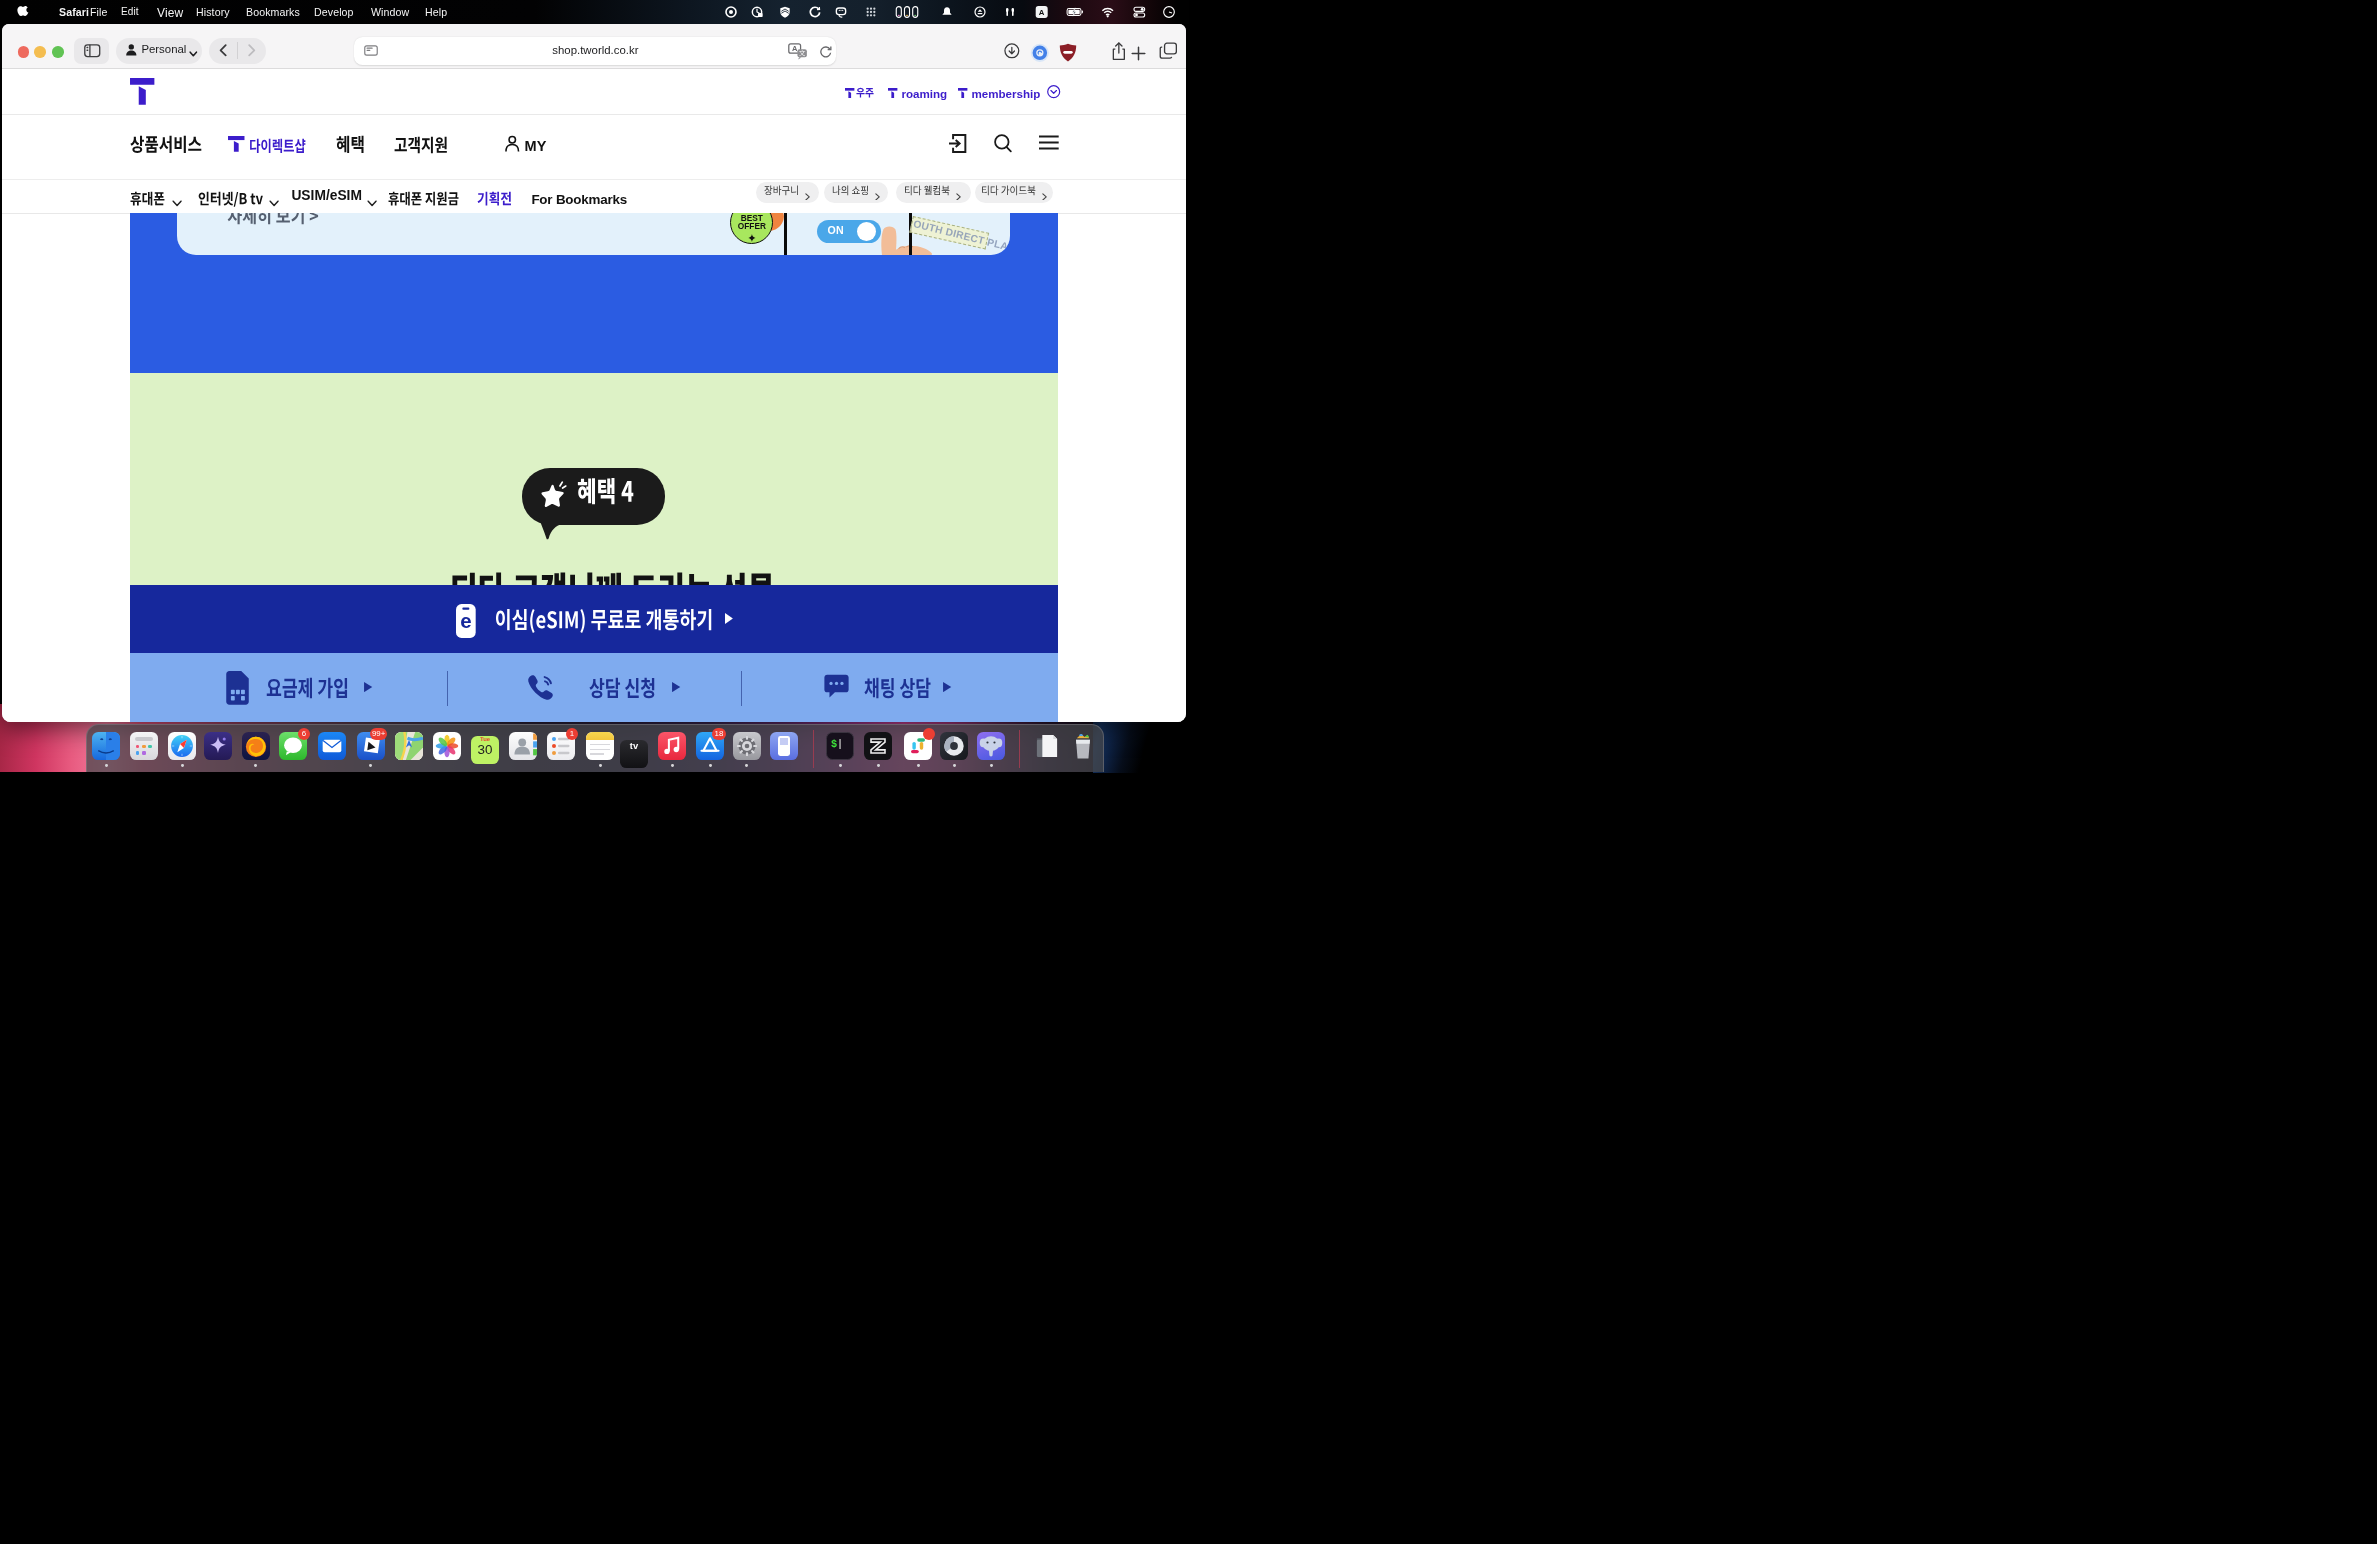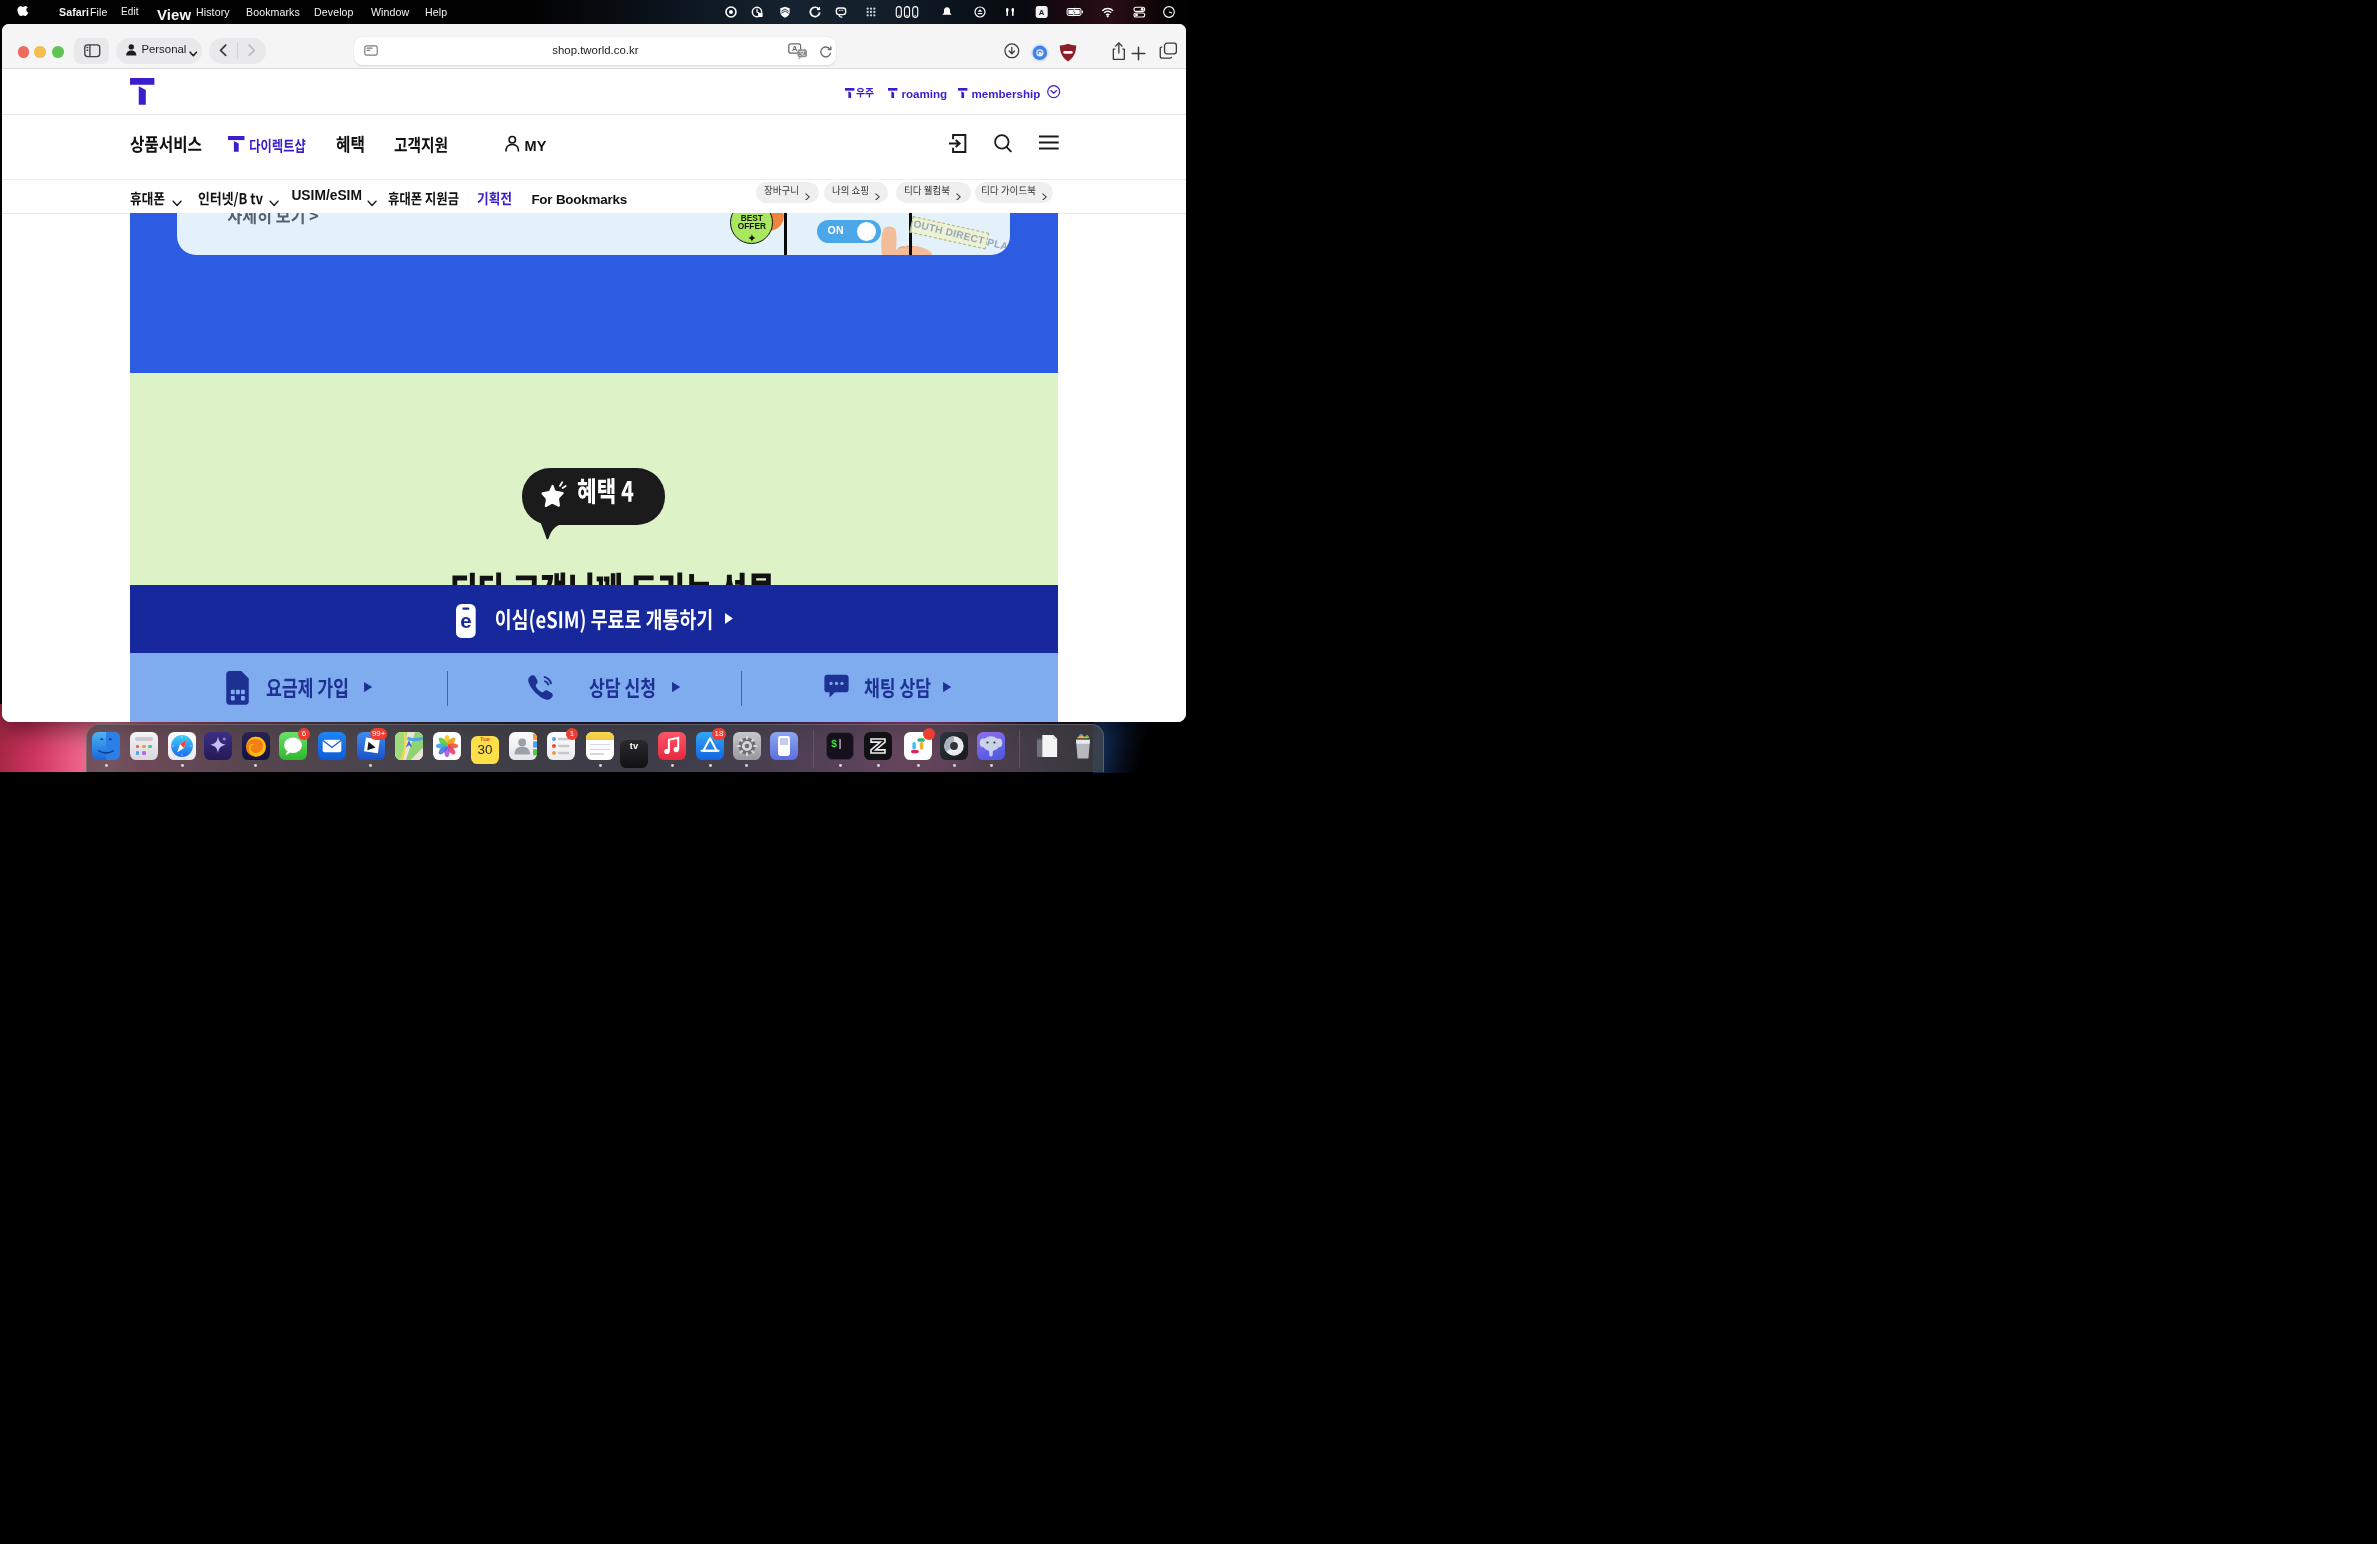--- a/index.html
+++ b/index.html
@@ -430,21 +430,21 @@
         <ellipse cx="18" cy="10.5" rx="3.4" ry="7" fill="#f2920f" opacity="0.85" transform="rotate(45 18 18)"></ellipse>
         <ellipse cx="18" cy="10.5" rx="3.4" ry="7" fill="#ec4b29" opacity="0.85" transform="rotate(90 18 18)"></ellipse>
         <ellipse cx="18" cy="10.5" rx="3.4" ry="7" fill="#e8326e" opacity="0.85" transform="rotate(135 18 18)"></ellipse>
         <ellipse cx="18" cy="10.5" rx="3.4" ry="7" fill="#a051d8" opacity="0.85" transform="rotate(180 18 18)"></ellipse>
         <ellipse cx="18" cy="10.5" rx="3.4" ry="7" fill="#3f66e0" opacity="0.85" transform="rotate(225 18 18)"></ellipse>
         <ellipse cx="18" cy="10.5" rx="3.4" ry="7" fill="#2e9ce8" opacity="0.85" transform="rotate(270 18 18)"></ellipse>
         <ellipse cx="18" cy="10.5" rx="3.4" ry="7" fill="#52c643" opacity="0.85" transform="rotate(315 18 18)"></ellipse>
       </svg></div>
   </div>
 <div class="abs" style="left:471px;top:732px;width:28px;height:28px">
-    <div style="width:100%;height:100%;border-radius:6.3px;background:#fde047;position:relative;text-align:center;font-family:'Liberation Sans'">
+    <div style="width:100%;height:100%;border-radius:6.3px;background:#bef264;position:relative;text-align:center;font-family:'Liberation Sans'">
       <div style="font-size:5.9px;color:#ec3e33;font-weight:bold;margin-top:3.9px">Tue</div>
       <div style="font-size:13.4px;color:#222;margin-top:0px">30</div>
     </div>
   </div>
 <div class="abs" style="left:509px;top:732px;width:28px;height:28px">
     <div style="width:100%;height:100%;border-radius:6.3px;background:linear-gradient(180deg,#fdfdfd,#e4e4e8);position:relative;overflow:hidden"><svg width="28" height="28" viewBox="0 0 36 36">
         <circle cx="17" cy="13.5" r="5" fill="#9aa0a8"></circle>
         <path d="M7 29 C7 21 12 19 17 19 C22 19 27 21 27 29 Z" fill="#9aa0a8"></path>
         <rect x="31" y="2" width="5" height="8" fill="#f09c3e"></rect>
         <rect x="31" y="12" width="5" height="8" fill="#4aa3f0"></rect>
@@ -586,21 +586,21 @@
         </g>
       </svg></div>
   </div>
 <div class="abs" style="left:0;top:0;width:1189px;height:24.4px;background:linear-gradient(90deg,#010101 0%,#020203 45%,#0d1620 58%,#15222f 66%,#14202c 73%,#0c141d 80%,#070a10 86%,#1c0910 90%,#2a0d17 93.5%,#140609 96.5%,#010101 99%)"></div>
 <div class="abs" style="left:16.5px;top:5.5px;width:13.4px;height:13.4px"><svg width="13.4" height="13.4" viewBox="0 0 17 17">
       <path fill="#fff" d="M11.7 1.2c.1 1-.3 1.9-.9 2.6-.6.7-1.6 1.2-2.5 1.1-.1-.9.4-1.9 1-2.5.6-.7 1.7-1.2 2.4-1.2zM14.6 12.2c-.5 1.1-.7 1.6-1.3 2.5-.9 1.3-2.1 3-3.6 3-1.3 0-1.7-.9-3.4-.9-1.7 0-2.1.9-3.4.9C1.4 17.8.3 16.3-.5 15-2.8 11.5-3 7.4-1.6 5.2-.6 3.6 1 2.7 2.5 2.7c1.5 0 2.5.9 3.7.9 1.2 0 2-.9 3.7-.9 1.3 0 2.7.7 3.7 2-3.3 1.8-2.7 6.4 1 7.5z" transform="translate(2.5,-1.8) scale(.82)"></path>
     </svg></div>
 <div class="abs" style="left:59px;top:6.3px;color:#f5f5f5;font-size:10.6px;font-weight:bold;letter-spacing:0.1px">Safari</div>
 <div class="abs" style="left:90px;top:6.3px;color:#f5f5f5;font-size:10.6px;font-weight:normal;letter-spacing:0.1px">File</div>
 <div class="abs" style="left:121px;top:6.3px;color:#f5f5f5;font-size:10px;font-weight:normal;letter-spacing:0.1px">Edit</div>
-<div class="abs" style="left:157px;top:6.3px;color:#f5f5f5;font-size:15px;font-weight:bold;letter-spacing:0.1px">View</div>
+<div class="abs" style="left:157px;top:6.3px;color:#f5f5f5;font-size:12px;font-weight:normal;letter-spacing:0.1px">View</div>
 <div class="abs" style="left:196px;top:6.3px;color:#f5f5f5;font-size:10.6px;font-weight:normal;letter-spacing:0.1px">History</div>
 <div class="abs" style="left:246px;top:6.3px;color:#f5f5f5;font-size:10.6px;font-weight:normal;letter-spacing:0.1px">Bookmarks</div>
 <div class="abs" style="left:314px;top:6.3px;color:#f5f5f5;font-size:10.6px;font-weight:normal;letter-spacing:0.1px">Develop</div>
 <div class="abs" style="left:371px;top:6.3px;color:#f5f5f5;font-size:10.6px;font-weight:normal;letter-spacing:0.1px">Window</div>
 <div class="abs" style="left:425px;top:6.3px;color:#f5f5f5;font-size:10.6px;font-weight:normal;letter-spacing:0.1px">Help</div>
 <div class="abs" style="left:725px;top:6.1px"><svg width="12" height="12" viewBox="0 0 18 18">
       <circle cx="9" cy="9" r="7.5" fill="none" stroke="#fff" stroke-width="2.4"></circle>
       <circle cx="9" cy="9" r="3" fill="#fff"></circle>
     </svg></div>
 <div class="abs" style="left:751px;top:6.1px"><svg width="12" height="12" viewBox="0 0 18 18">

